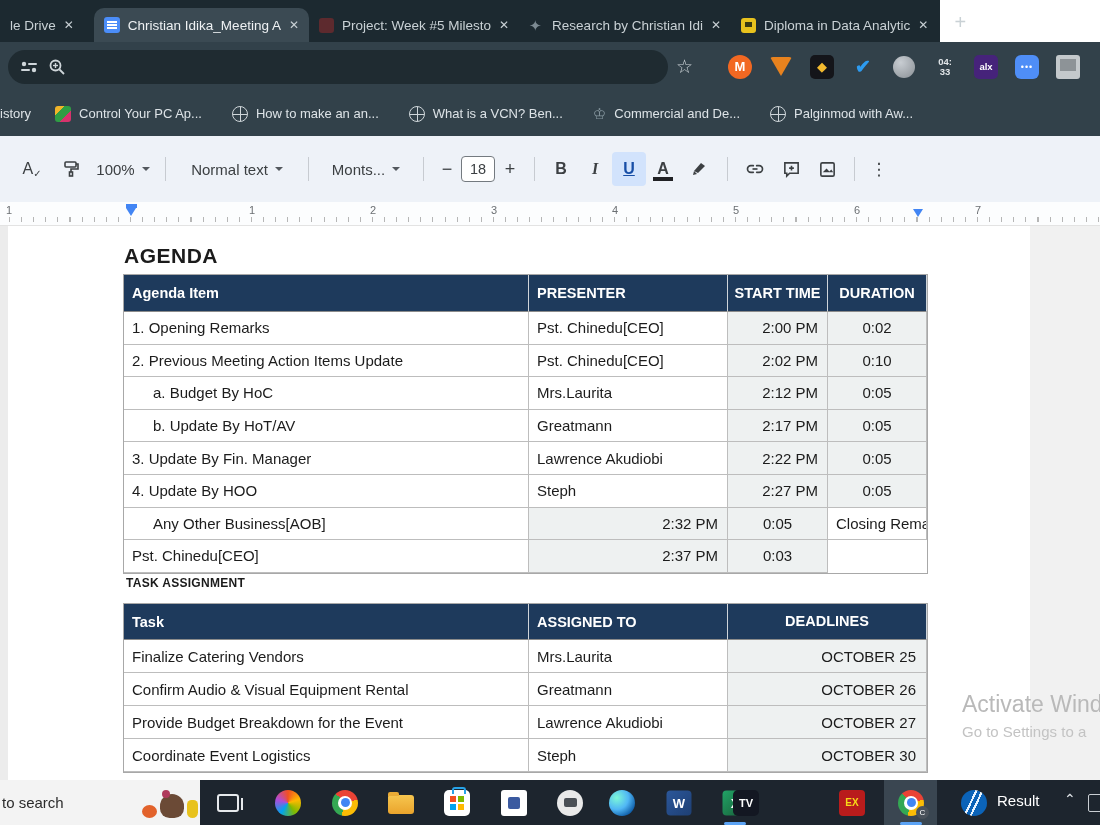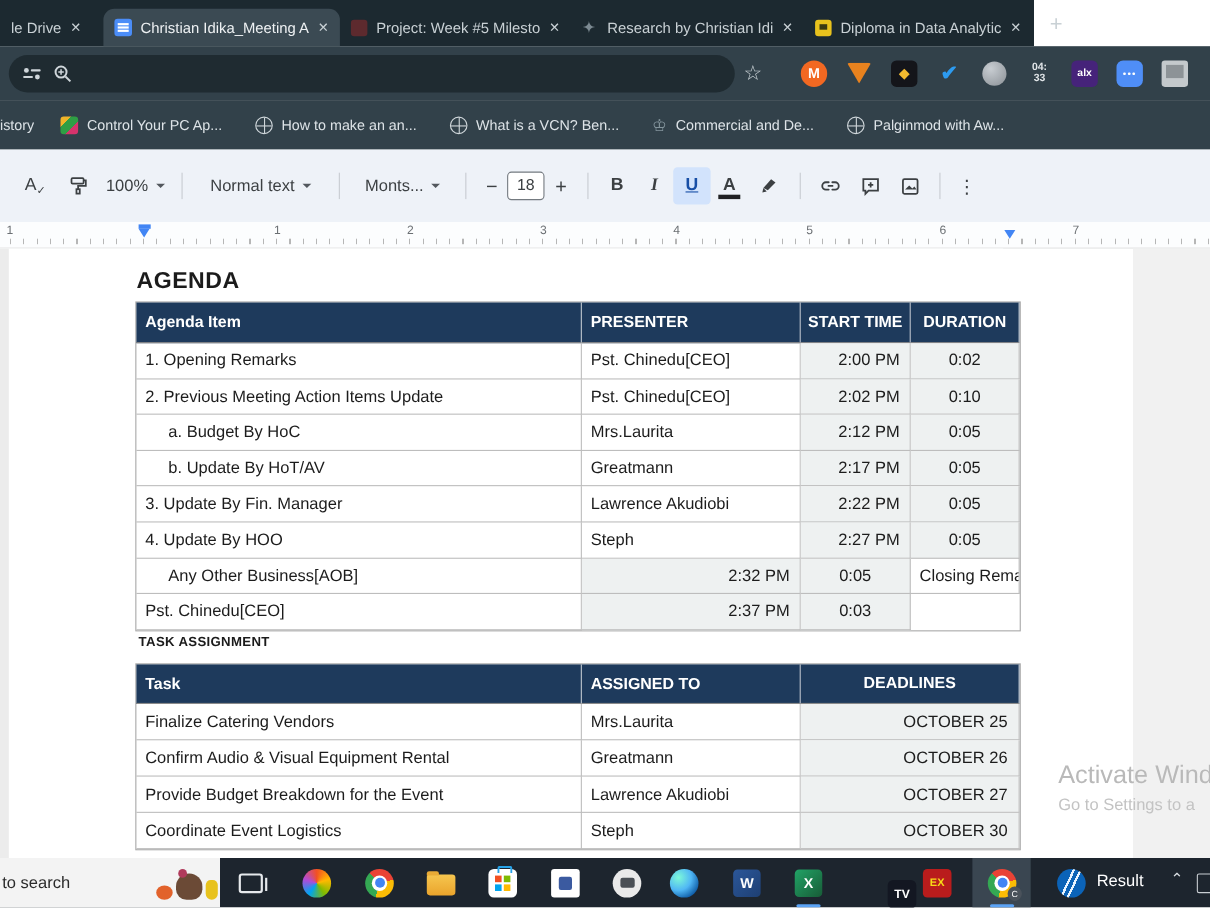--- a/index.html
+++ b/index.html
@@ -442,21 +442,21 @@
     <div class="tbi" style="left:622px;">
         <span class="edgeic"></span>
       </div>
     <div class="tbi" style="left:679px;">
         <span class="wordic">W</span>
       </div>
     <div class="tbi" style="left:735px;">
         <span class="excelic">X</span>
       </div>
     <div class="underbar" style="left:724px;"></div>
-    <div class="tbi" style="left:820px;margin-top:10px;">
+    <div class="tbi" style="left:746px;">
         <span class="tvic">TV</span>
       </div>
     <div class="tbi" style="left:852px;">
         <span class="exic">EX</span>
       </div>
     <div class="tbi" style="left:911px;">
       <span class="chromeball"></span>
       <span class="cbadge">C</span>
     </div>
     <div class="underbar" style="left:900px;"></div>

